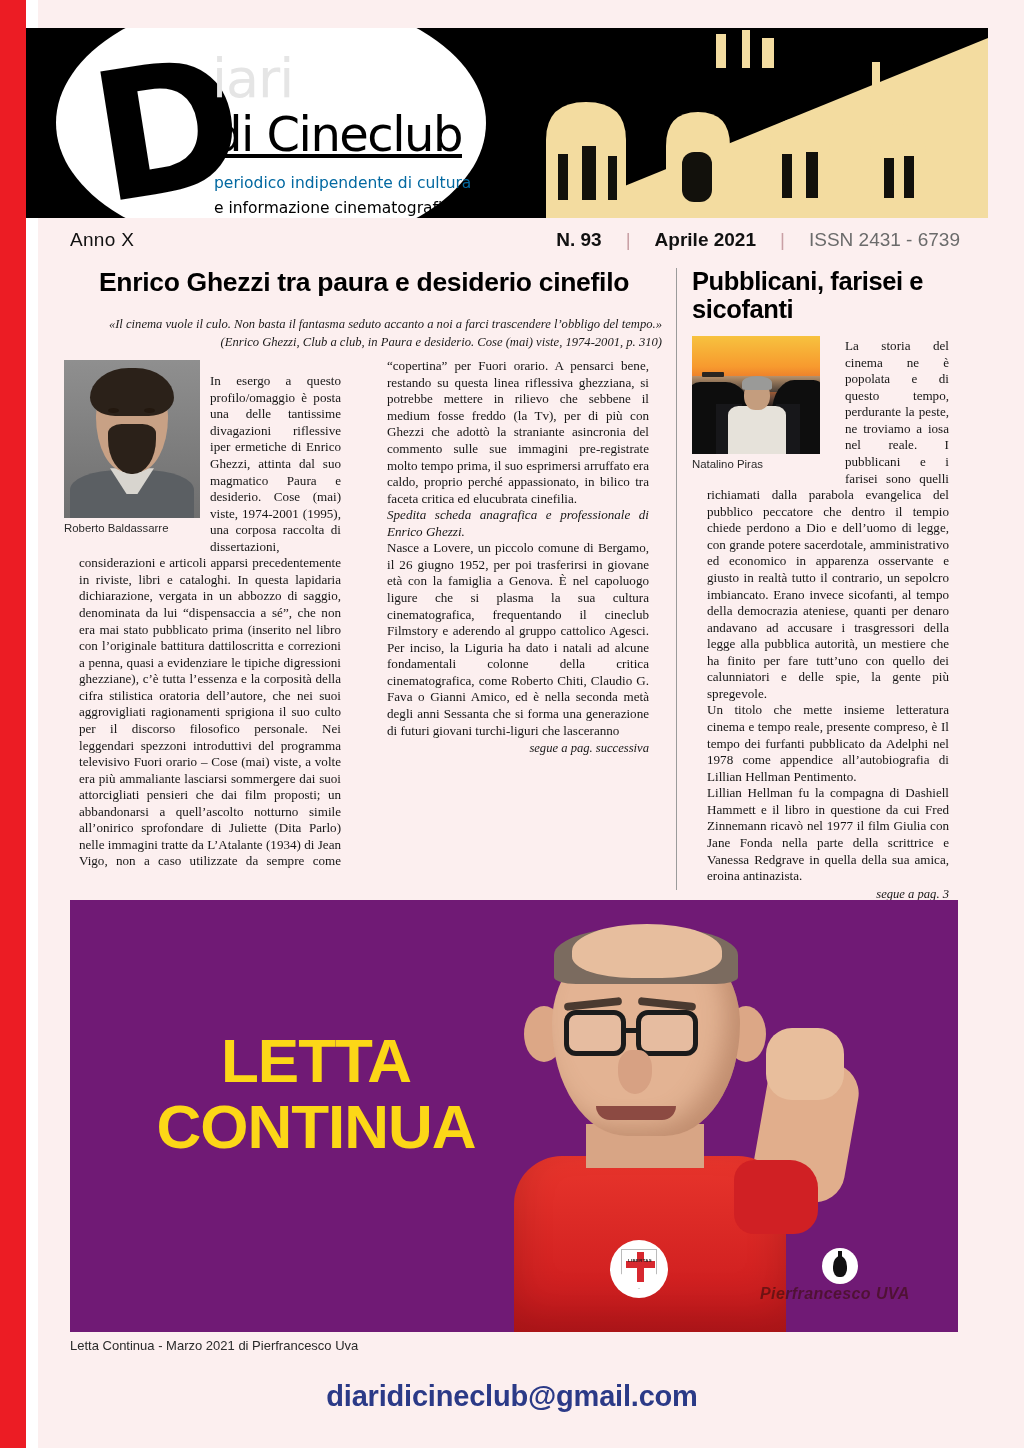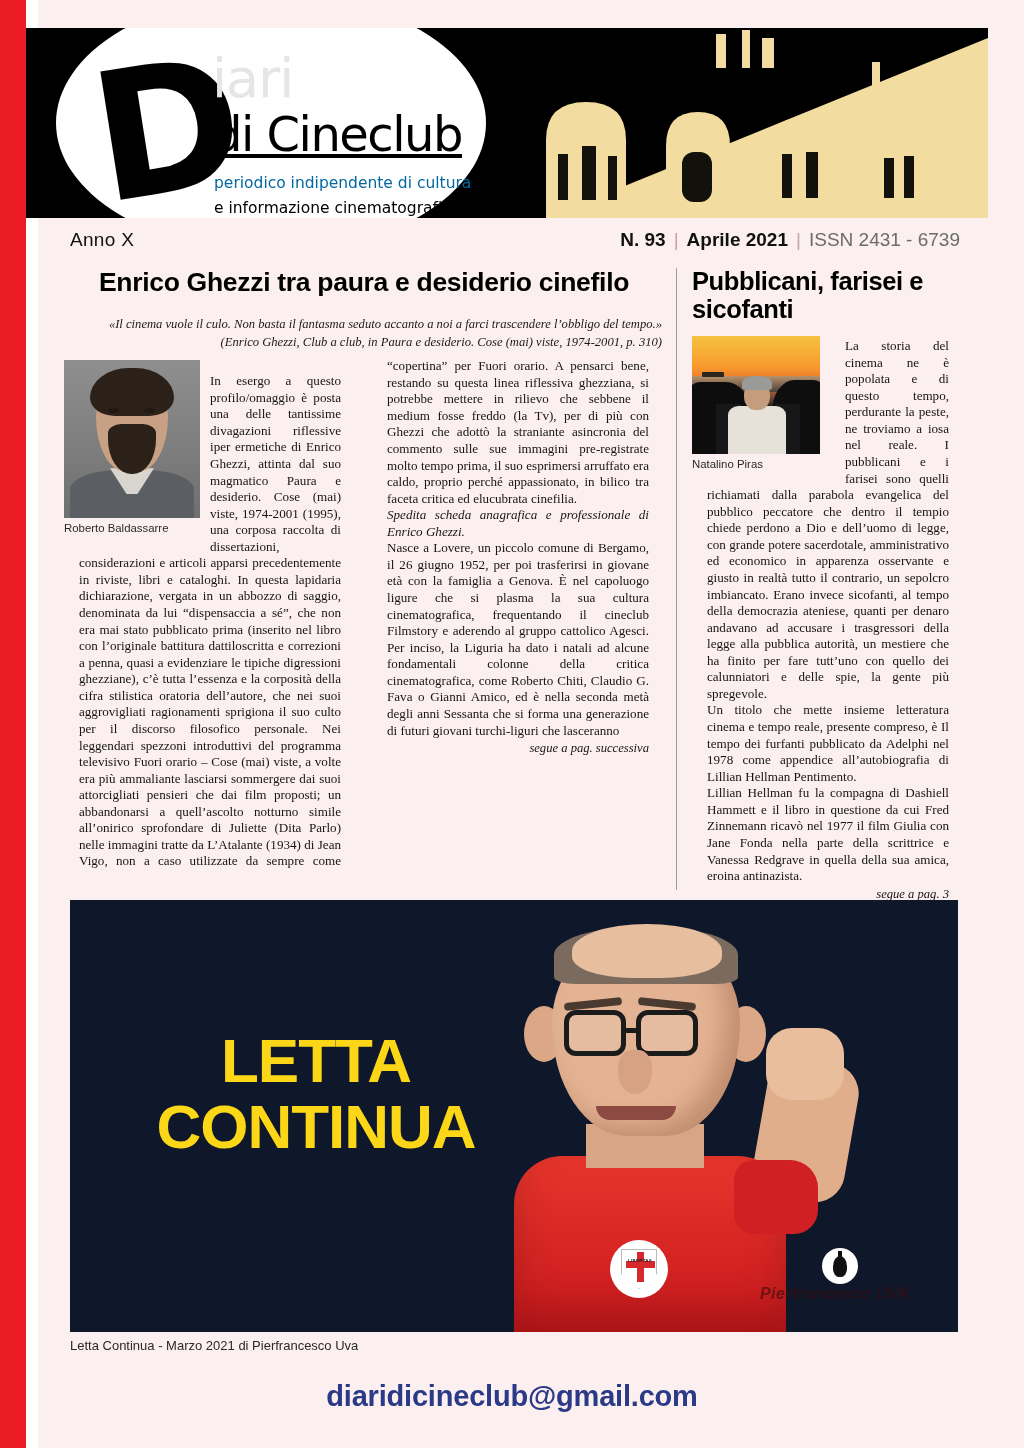--- a/index.html
+++ b/index.html
@@ -63,21 +63,21 @@
     font-family:"DejaVu Sans", sans-serif;
     font-size:15.5px; color:#000; line-height:1.25;
   }
   
   #issue-line{
     position:absolute; left:70px; top:224px; width:890px; height:32px;
     display:flex; align-items:center; justify-content:space-between;
     font-family:"Liberation Sans", sans-serif;
   }
   #anno{ font-size:19px; color:#111; letter-spacing:.3px; }
-  #issue-right{ font-size:19px; color:#111; display:flex; gap:8px; align-items:baseline;}
+  #issue-right{ font-size:19px; color:#111; display:flex; gap:24px; align-items:baseline;}
   #issue-right .sep{ color:#C9A0A5; }
   #issue-right .issn{ color:#6b6b6b; }
   #issue-right .strong{ font-weight:600; }
   
   #articles{
     position:absolute; left:64px; top:268px; width:900px; height:622px;
   }
   #col-rule{
     position:absolute; left:612px; top:0px; width:1px; height:622px;
     background:#9b9b9b;
@@ -199,21 +199,21 @@
     position:absolute; left:24px; top:68px; width:26px; height:52px;
     background:#17171a;
   }
   .ps-jacket-r{
     position:absolute; left:84px; top:68px; width:24px; height:52px;
     background:#17171a;
   }
   
   #poster{
     position:absolute; left:70px; top:900px; width:888px; height:432px;
-    background:#0f172a; overflow:hidden;
+    background:#701a75; overflow:hidden;
   }
   #poster-letta{
     position:absolute; left:46px; top:128px; width:400px;
     font-family:"Liberation Sans", sans-serif;
     font-weight:700; font-size:62px; line-height:1.06;
     color:#FCD717; text-align:center; letter-spacing:-1px;
   }
   
   #cari{ position:absolute; left:390px; top:10px; width:430px; height:422px; }
   .c-head{

